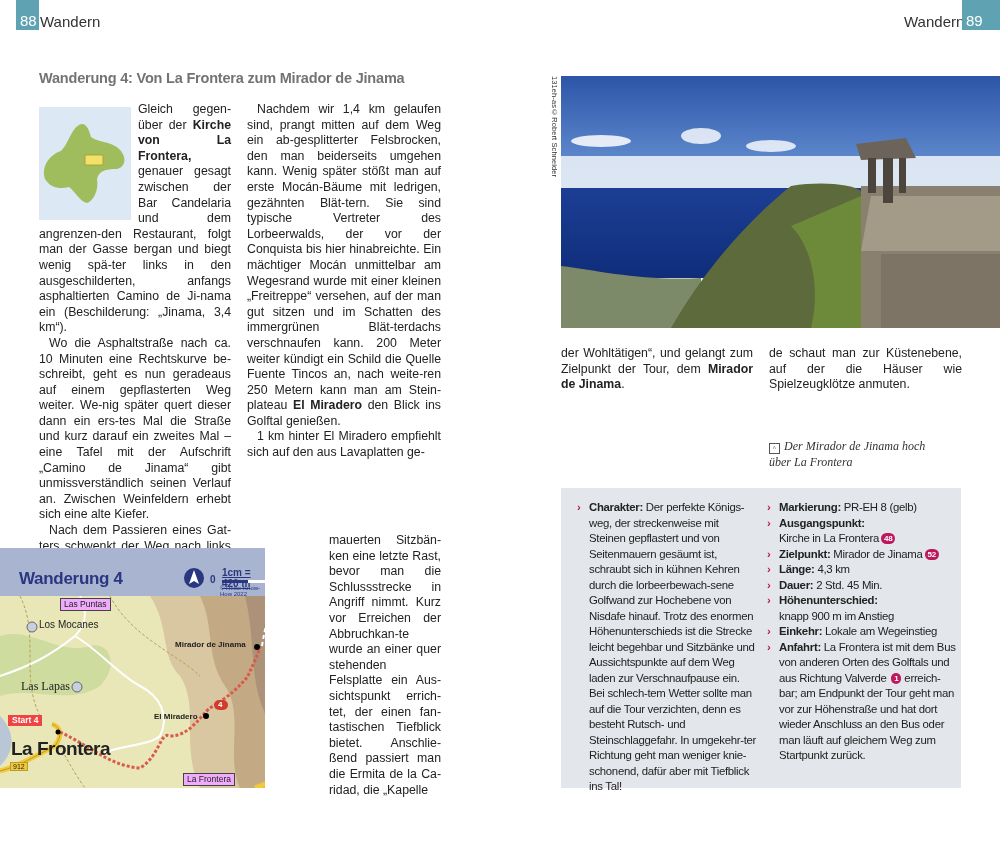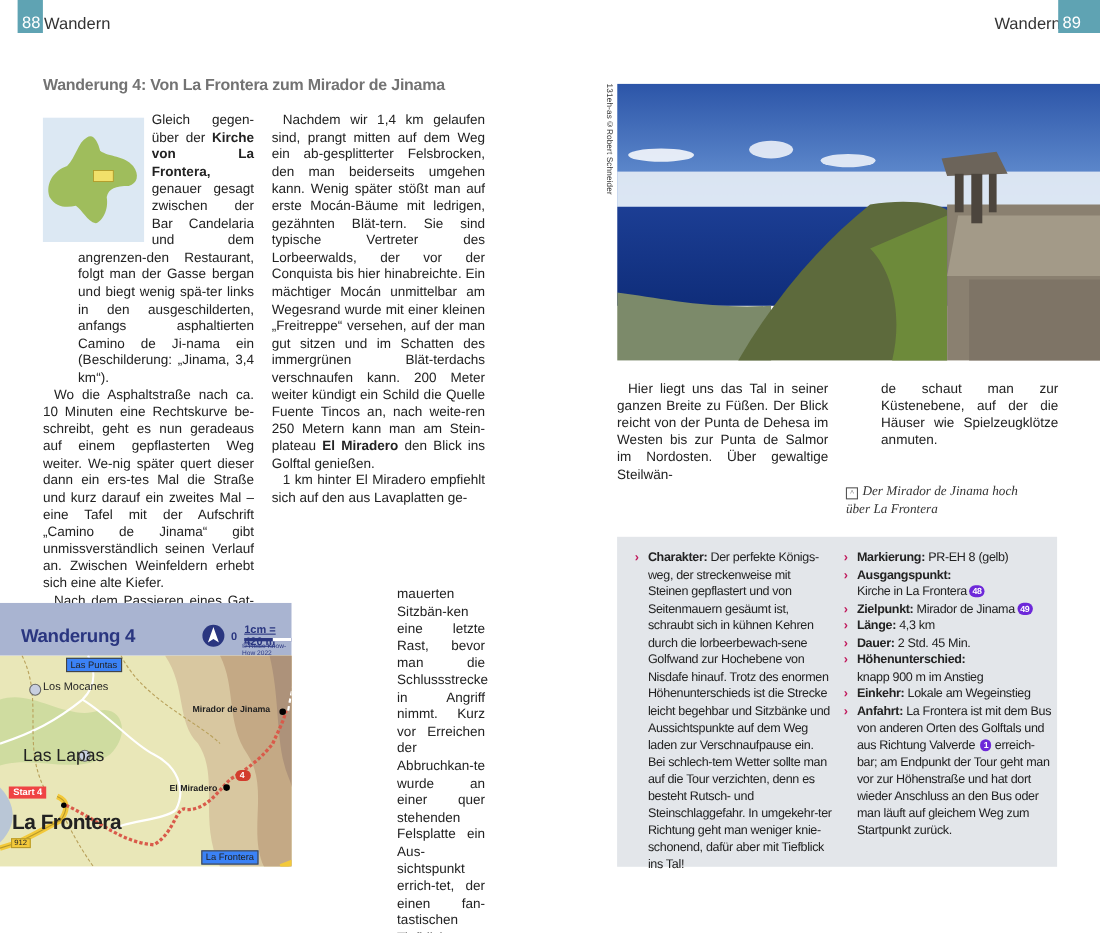--- a/index.html
+++ b/index.html
@@ -4,36 +4,36 @@
 <style>
   html,body{margin:0;padding:0;background:#ffffff;}
   body{width:1000px;height:848px;position:relative;overflow:hidden;font-family:"Liberation Sans",sans-serif;color:#222;}
   .abs{position:absolute;}
   
   .pnum{background:#5fa3b3;color:#fff;font-size:15px;line-height:18px;padding:12px 2px 0 4px;height:18px;}
   .rtitle{font-size:15px;color:#333;}
   .h2{font-family:"Liberation Sans",sans-serif;font-weight:bold;font-size:14.5px;color:#737373;letter-spacing:-0.2px;}
   .col{font-family:"Liberation Sans",sans-serif;font-size:12.3px;line-height:15.6px;text-align:justify;hyphens:manual;color:#222;}
   .col p{margin:0;text-indent:10px;}
-  .col p.noind{text-indent:0;margin-left:32px;}
+  .col p.noind{text-indent:0;}
   .col b{font-weight:bold;}
   .locator{width:92px;height:113px;background:#dce8f3;}
   
   .info{background:#e3e6ea;}
   .info ul{list-style:none;margin:0;padding:0;}
   .info li{font-size:11.4px;line-height:15.5px;color:#222;padding-left:12px;position:relative;letter-spacing:-0.3px;font-family:"Liberation Sans",sans-serif;}
   .info li .arr{position:absolute;left:0;top:0;color:#c0185b;font-weight:bold;}
-  .badge{display:inline-block;background:#6d28d9;color:#fff;font-size:8px;line-height:11px;border-radius:6px;padding:0 3px;margin-left:2px;vertical-align:1px;font-weight:bold;}
+  .badge{display:inline-block;background:#be185d;color:#fff;font-size:8px;line-height:11px;border-radius:6px;padding:0 3px;margin-left:2px;vertical-align:1px;font-weight:bold;}
   .caption{font-family:"Liberation Serif",serif;font-style:italic;font-size:12px;line-height:16px;color:#333;}
   .capicon{display:inline-block;width:9px;height:9px;border:1px solid #555;font-size:7px;line-height:9px;text-align:center;font-style:normal;margin-right:4px;vertical-align:0;}
   .credit{font-size:7.5px;color:#333;writing-mode:vertical-rl;letter-spacing:0.1px;}
   .maphead{background:#a9b4d1;}
   .maptitle{font-weight:bold;font-size:17px;color:#2a3680;letter-spacing:-0.3px;}
   .maplbl{font-size:9px;color:#222;}
-  .box-lbl{background:#3b82f6;border:1px solid #444;font-size:8.5px;padding:0 3px;line-height:11px;}
+  .box-lbl{background:#f0abfc;border:1px solid #444;font-size:8.5px;padding:0 3px;line-height:11px;}
 </style>
 </head>
 <body>
 
 <div class="abs pnum" style="left:16px;top:0;">88</div>
 <div class="abs rtitle" style="left:40px;top:13px;">Wandern</div>
 
 <div class="abs rtitle" style="left:904px;top:13px;">Wandern</div>
 <div class="abs pnum" style="left:962px;top:0;width:32px;">89</div>
 
@@ -99,21 +99,21 @@
     <circle cx="32" cy="31" r="5" fill="#c8cfe0" stroke="#666" stroke-width="1"></circle>
     <circle cx="77" cy="91" r="5" fill="#c8cfe0" stroke="#666" stroke-width="1"></circle>
     <circle cx="257" cy="51" r="3" fill="#000"></circle>
     <circle cx="206" cy="120" r="3" fill="#000"></circle>
     <circle cx="58" cy="136" r="2.5" fill="#000"></circle>
     <rect x="214" y="104" width="14" height="10" rx="5" fill="#d23c2d"></rect>
   </svg>
 
   <div class="abs box-lbl" style="left:60px;top:50px;">Las Puntas</div>
   <div class="abs maplbl" style="left:39px;top:71px;font-size:10px;">Los Mocanes</div>
-  <div class="abs maplbl" style="left:21px;top:131px;font-size:16px;">Las Lapas</div>
+  <div class="abs maplbl" style="left:21px;top:131px;font-size:12px;font-family:Liberation Serif, serif;">Las Lapas</div>
   <div class="abs maplbl" style="left:175px;top:92px;font-weight:bold;font-size:8px;">Mirador de Jinama</div>
   <div class="abs box-lbl" style="left:268px;top:106px;">San Andrés</div>
   <div class="abs maplbl" style="left:154px;top:164px;font-weight:bold;font-size:8px;">El Miradero</div>
   <div class="abs" style="left:8px;top:167px;background:#ef4444;color:#fff;font-size:8.5px;font-weight:bold;padding:0 4px;line-height:11px;">Start 4</div>
   <div class="abs" style="left:11px;top:190px;font-size:19px;font-weight:bold;color:#222;letter-spacing:-0.5px;">La Frontera</div>
   <div class="abs box-lbl" style="left:183px;top:225px;">La Frontera</div>
   <div class="abs" style="left:10px;top:214px;background:#f3c93a;font-size:7px;padding:0 2px;border:1px solid #b89a2a;">912</div>
   <div class="abs" style="left:289px;top:168px;background:#f3c93a;font-size:7px;padding:0 2px;border:1px solid #b89a2a;">912</div>
   <div class="abs" style="left:218px;top:152px;color:#fff;font-size:8px;font-weight:bold;">4</div>
 </div>
@@ -145,37 +145,37 @@
     <path d="M310,120 L439,120 L439,175 L300,175 Z" fill="#a39a88"></path>
     <path d="M320,178 L439,178 L439,252 L320,252 Z" fill="#7e7466"></path>
     <path d="M295,68 L345,62 L355,82 L300,84 Z" fill="#6c645a"></path>
     <rect x="307" y="82" width="8" height="35" fill="#4c453d"></rect>
     <rect x="322" y="82" width="10" height="45" fill="#4c453d"></rect>
     <rect x="338" y="82" width="7" height="35" fill="#4c453d"></rect>
   </svg>
 </div>
 
 <div class="abs col" style="left:561px;top:346px;width:192px;">
-  <p>Hier liegt uns das Tal in seiner ganzen Breite zu Füßen. Der Blick reicht von der Punta de Dehesa im Westen bis zur Punta de Salmor im Nordosten. Über gewaltige Steilwän-</p>
+  <p class="noind"><span>der Wohltätigen“, und gelangt zum Zielpunkt der Tour, dem </span><b>Mirador de Jinama</b><span>.</span></p>
 </div>
 <div class="abs col" style="left:769px;top:346px;width:193px;">
   <p class="noind">de schaut man zur Küstenebene, auf der die Häuser wie Spielzeugklötze anmuten.</p>
 </div>
 <div class="abs caption" style="left:769px;top:438px;width:200px;">
   <span class="capicon">^</span><span>Der Mirador de Jinama hoch</span><br>
   <span>über La Frontera</span>
 </div>
 
 <div class="abs info" style="left:561px;top:488px;width:400px;height:300px;">
   <ul class="abs" style="left:16px;top:12px;width:180px;">
     <li><span class="arr">›</span><b>Charakter:</b><span> Der perfekte Königs-weg, der streckenweise mit Steinen gepflastert und von Seitenmauern gesäumt ist, schraubt sich in kühnen Kehren durch die lorbeerbewach-sene Golfwand zur Hochebene von Nisdafe hinauf. Trotz des enormen Höhenunterschieds ist die Strecke leicht begehbar und Sitzbänke und Aussichtspunkte auf dem Weg laden zur Verschnaufpause ein. Bei schlech-tem Wetter sollte man auf die Tour verzichten, denn es besteht Rutsch- und Steinschlaggefahr. In umgekehr-ter Richtung geht man weniger knie-schonend, dafür aber mit Tiefblick ins Tal!</span></li>
   </ul>
   <ul class="abs" style="left:206px;top:12px;width:190px;">
     <li><span class="arr">›</span><b>Markierung:</b><span> PR-EH 8 (gelb)</span></li>
     <li><span class="arr">›</span><b>Ausgangspunkt:</b><br><span> Kirche in La Frontera</span><span class="badge">48</span></li>
-    <li><span class="arr">›</span><b>Zielpunkt:</b><span> Mirador de Jinama</span><span class="badge">49</span></li>
+    <li><span class="arr">›</span><b>Zielpunkt:</b><span> Mirador de Jinama</span><span class="badge">52</span></li>
     <li><span class="arr">›</span><b>Länge:</b><span> 4,3 km</span></li>
     <li><span class="arr">›</span><b>Dauer:</b><span> 2 Std. 45 Min.</span></li>
     <li><span class="arr">›</span><b>Höhenunterschied:</b><br><span> knapp 900 m im Anstieg</span></li>
     <li><span class="arr">›</span><b>Einkehr:</b><span> Lokale am Wegeinstieg</span></li>
     <li><span class="arr">›</span><b>Anfahrt:</b><span> La Frontera ist mit dem Bus von anderen Orten des Golftals und aus Richtung Valverde </span><span class="badge">1</span><span> erreich-bar; am Endpunkt der Tour geht man vor zur Höhenstraße und hat dort wieder Anschluss an den Bus oder man läuft auf gleichem Weg zum Startpunkt zurück.</span></li>
   </ul>
 </div>
 
 </body></html>

